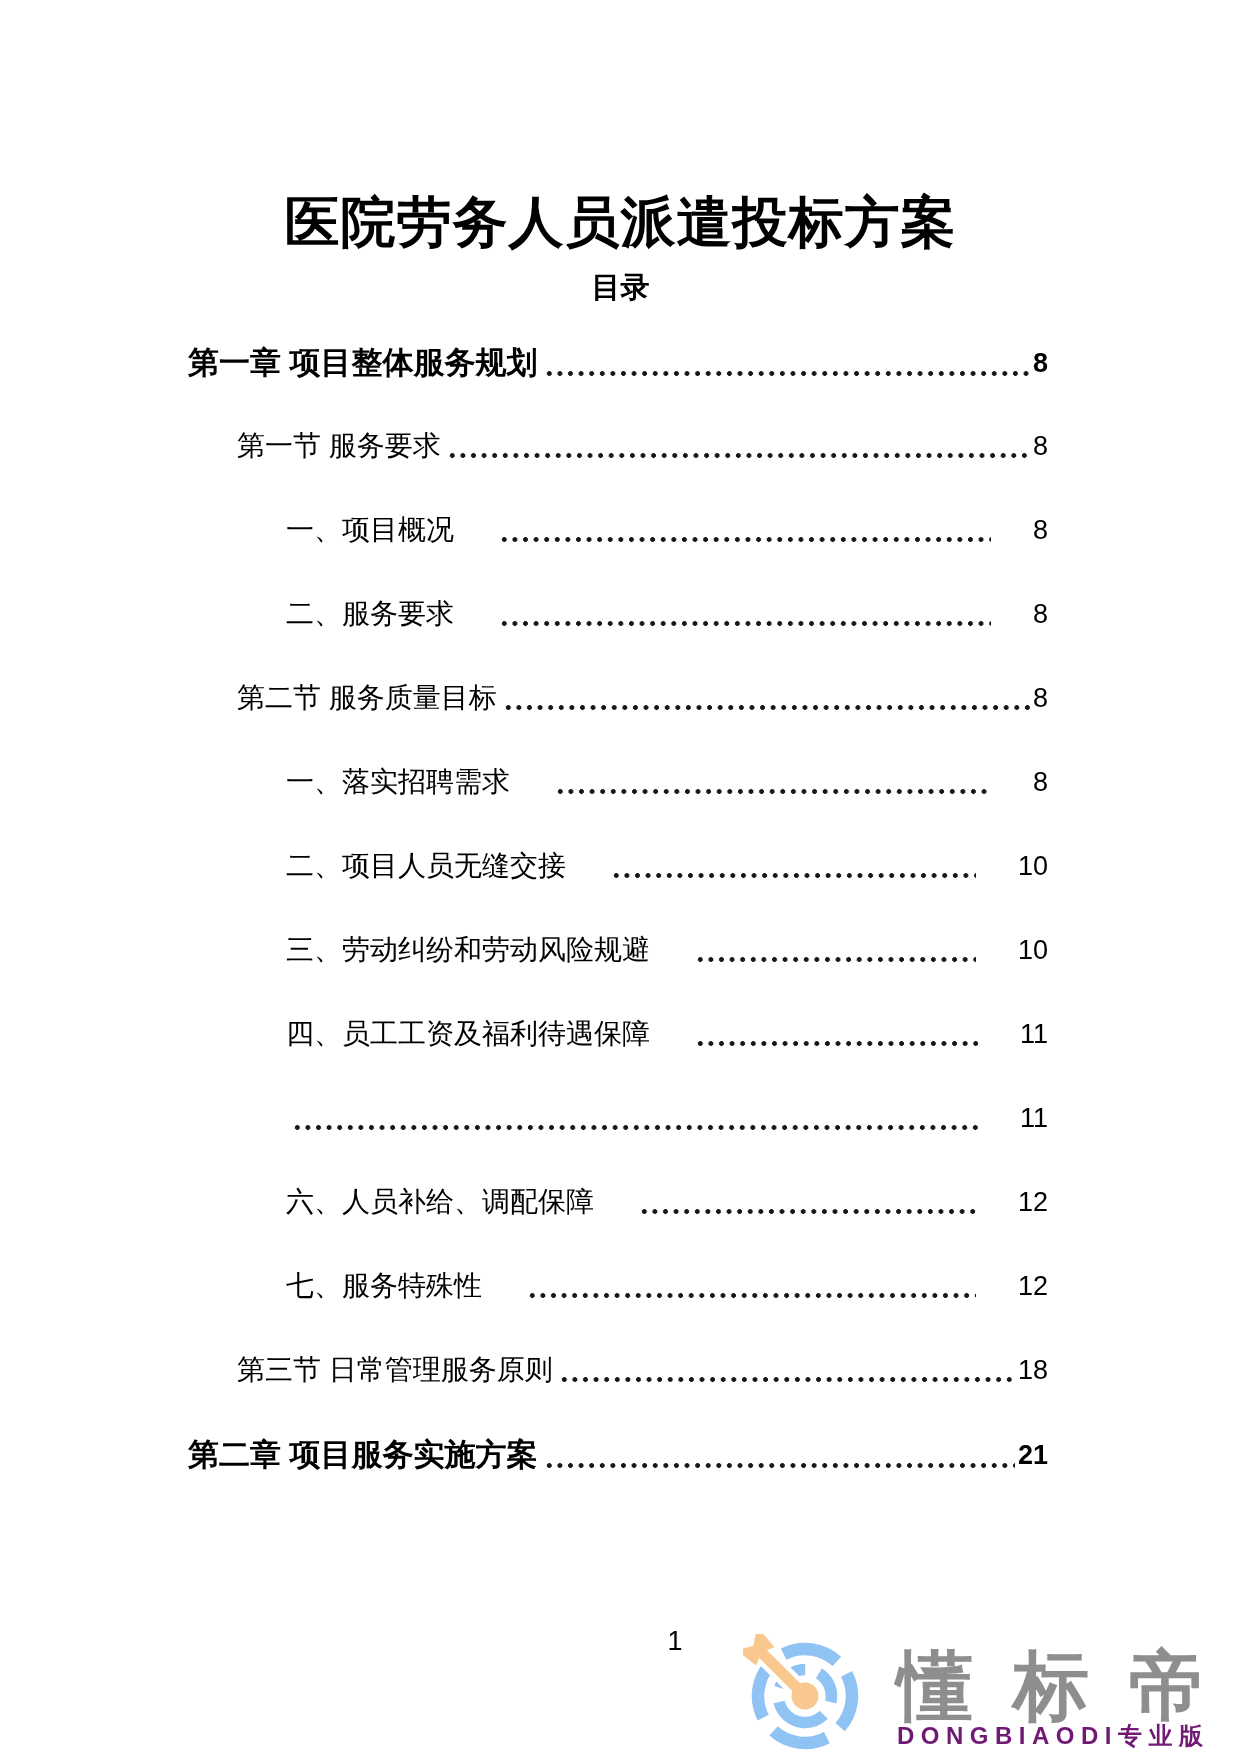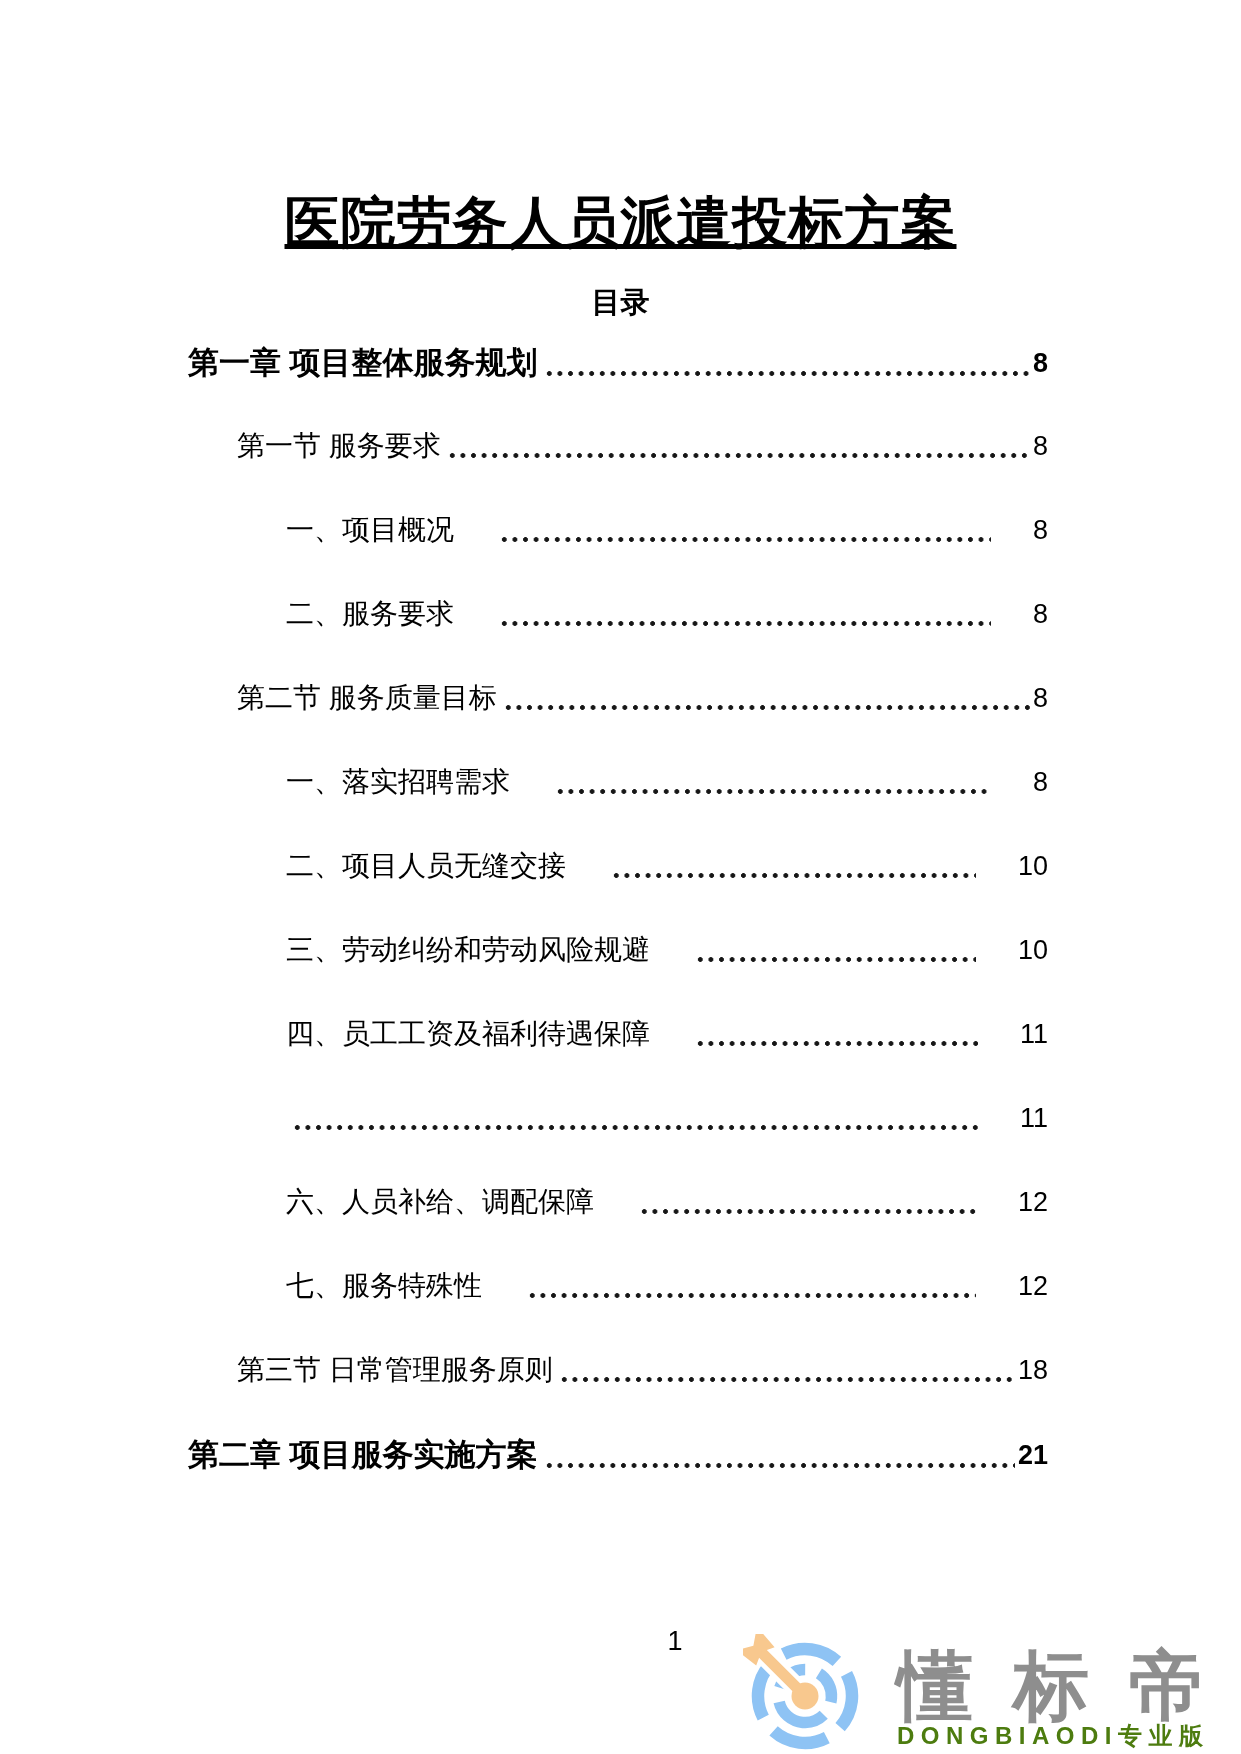--- a/index.html
+++ b/index.html
@@ -10,24 +10,23 @@
     background:#ffffff;
     overflow:hidden;
     font-family:"Liberation Sans", sans-serif;
     color:#000;
   }
   .doc-title{
     position:absolute;top:186px;left:0;width:100%;
     text-align:center;
     font-size:55px;font-weight:800;letter-spacing:1px;
     color:#000;
-    text-decoration:underline;
   }
   .toc-heading{
-    position:absolute;top:283px;left:0;width:100%;
+    position:absolute;top:268px;left:0;width:100%;
     text-align:center;
     font-size:29px;font-weight:700;
     color:#000;
   }
   .toc{
     position:absolute;left:188px;top:343px;width:860px;
   }
   .toc-row{
     display:flex;align-items:flex-start;
     height:84px;
@@ -168,16 +167,16 @@
 
       <g transform="rotate(-45)">
         <line x1="0" y1="-72" x2="0" y2="4" stroke="#ffffff" stroke-width="20"></line>
         <line x1="0" y1="-62" x2="0" y2="-4" stroke="#f8c88e" stroke-width="11" stroke-linecap="round"></line>
         <path d="M -13 -56 L -16 -81 L -1 -72 L 15 -83 L 13 -56 L 0 -62 Z" fill="#f8c88e"></path>
       </g>
 
       <circle cx="0" cy="0" r="13.5" fill="#f8c88e"></circle>
     </svg>
     <div class="brand-cjk" style="color:#8e8e8e;">懂标帝</div>
-    <div class="brand-sub" style="color:#4d7c0f;">DONGBIAODI专业版</div>
+    <div class="brand-sub" style="color:#701a75;">DONGBIAODI专业版</div>
   </div>
 
 </div>
 
 </body></html>

